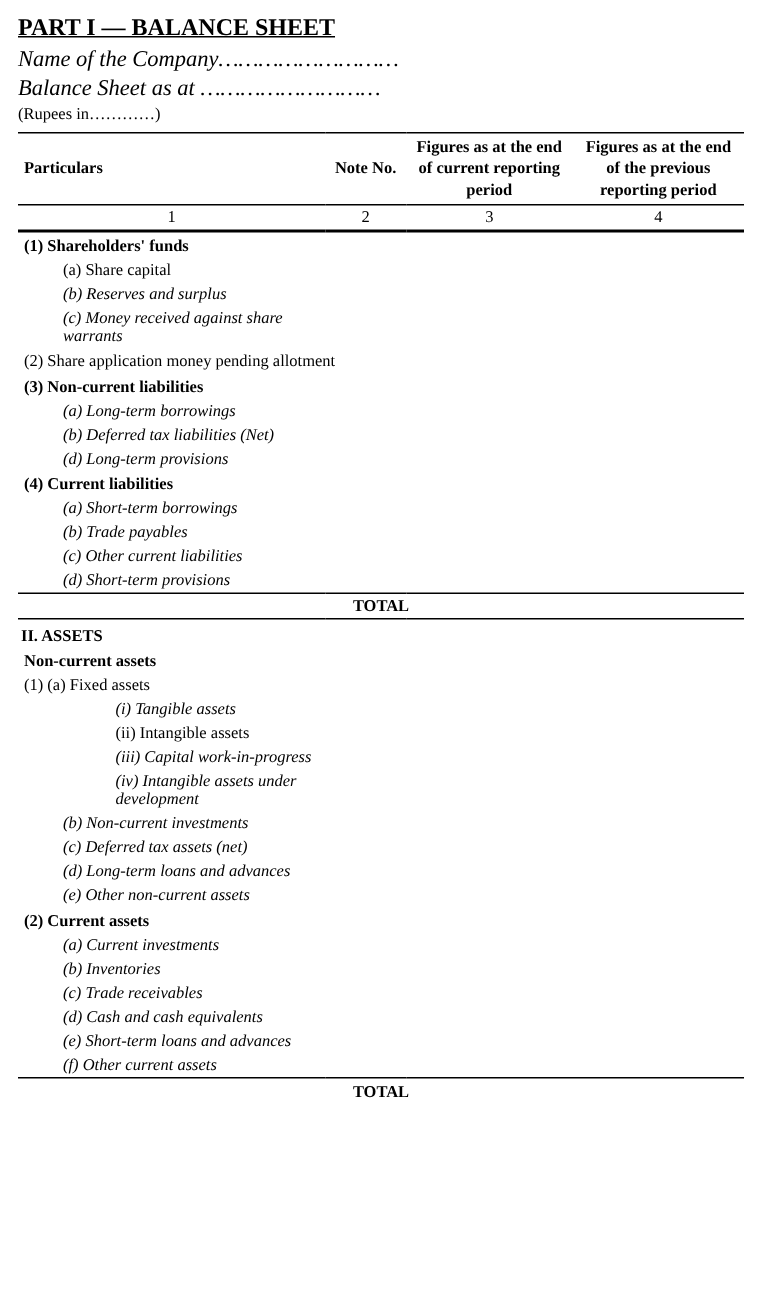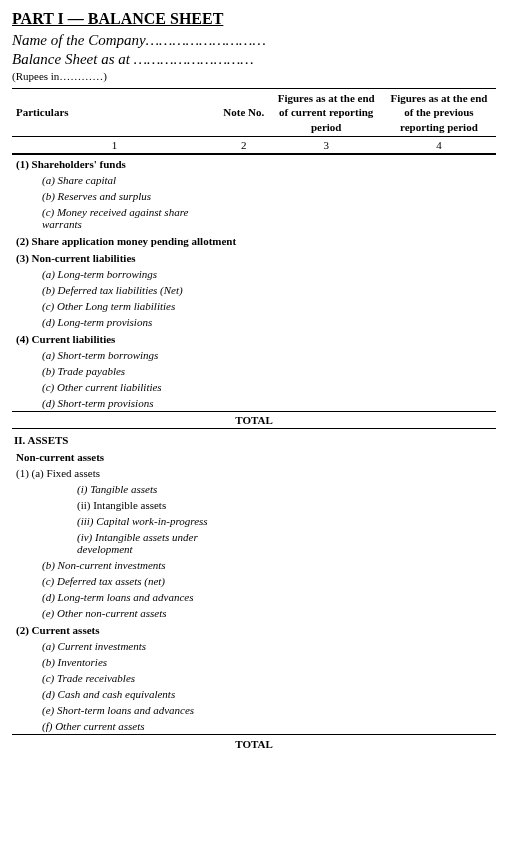--- a/index.html
+++ b/index.html
@@ -84,57 +84,51 @@
     </tr>
     <tr>
       <td colspan="4" style="border-top:1px solid #000; padding:0; height:1px;"></td>
     </tr>
   </thead>
   <tbody id="table-body">
       <tr>
         <td colspan="4" style="font-weight:bold; padding-left:4px; padding-top:3px;">(1) Shareholders' funds</td>
       </tr>
       <tr>
-        <td style="padding-left:30px; font-style:italic;">(a) Share capital</td>
+        <td style="padding-left:30px; ">(a) Share capital</td>
         <td></td>
         <td></td>
         <td></td>
       </tr>
       <tr>
         <td style="padding-left:30px; font-style:italic;">(b) Reserves and surplus</td>
         <td></td>
         <td></td>
         <td></td>
       </tr>
       <tr>
         <td style="padding-left:30px; font-style:italic;">(c) Money received against share warrants</td>
         <td></td>
         <td></td>
         <td></td>
       </tr>
       <tr>
-        <td colspan="4" style="font-weight:bold; padding-left:4px; padding-top:3px;">(2) Share application money pending allotment</td>
+        <td colspan="4" style="font-weight:normal; padding-left:4px; padding-top:3px;">(2) Share application money pending allotment</td>
       </tr>
       <tr>
         <td colspan="4" style="font-weight:bold; padding-left:4px; padding-top:3px;">(3) Non-current liabilities</td>
       </tr>
       <tr>
         <td style="padding-left:30px; font-style:italic;">(a) Long-term borrowings</td>
         <td></td>
         <td></td>
         <td></td>
       </tr>
       <tr>
         <td style="padding-left:30px; font-style:italic;">(b) Deferred tax liabilities (Net)</td>
-        <td></td>
-        <td></td>
-        <td></td>
-      </tr>
-      <tr>
-        <td style="padding-left:30px; font-style:italic;">(c) Other Long term liabilities</td>
         <td></td>
         <td></td>
         <td></td>
       </tr>
       <tr>
         <td style="padding-left:30px; font-style:italic;">(d) Long-term provisions</td>
         <td></td>
         <td></td>
         <td></td>
       </tr>

